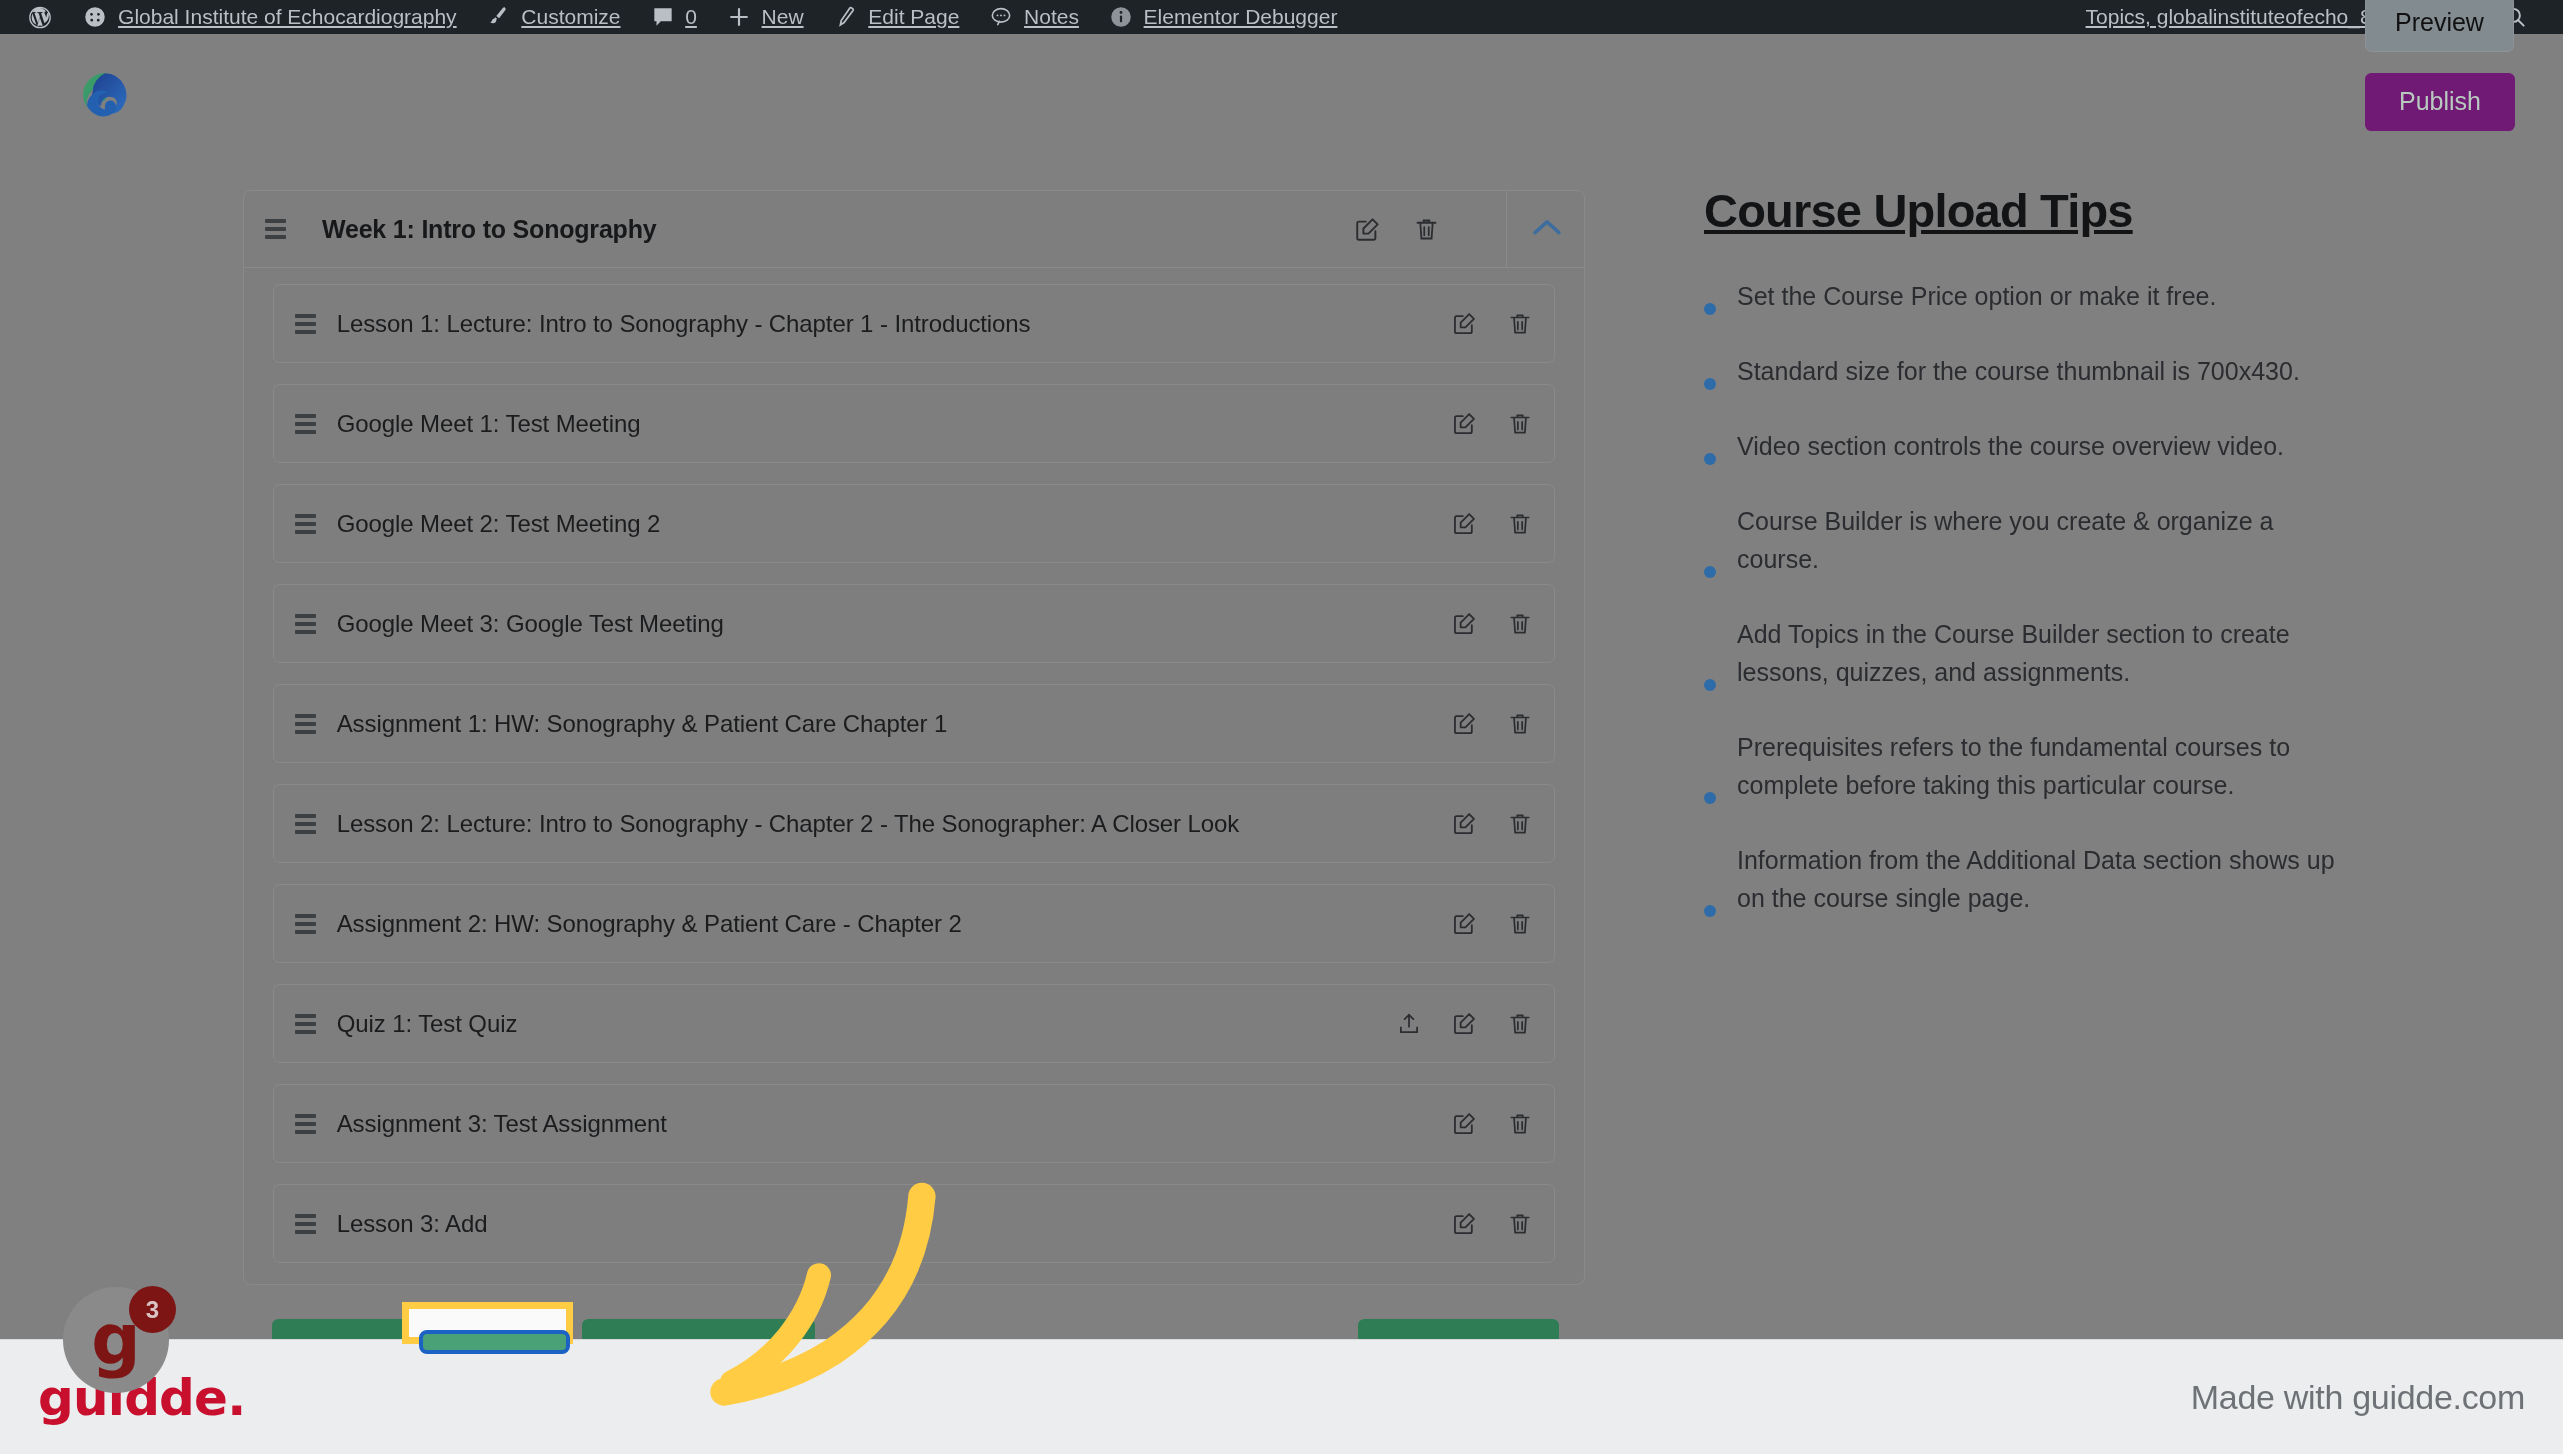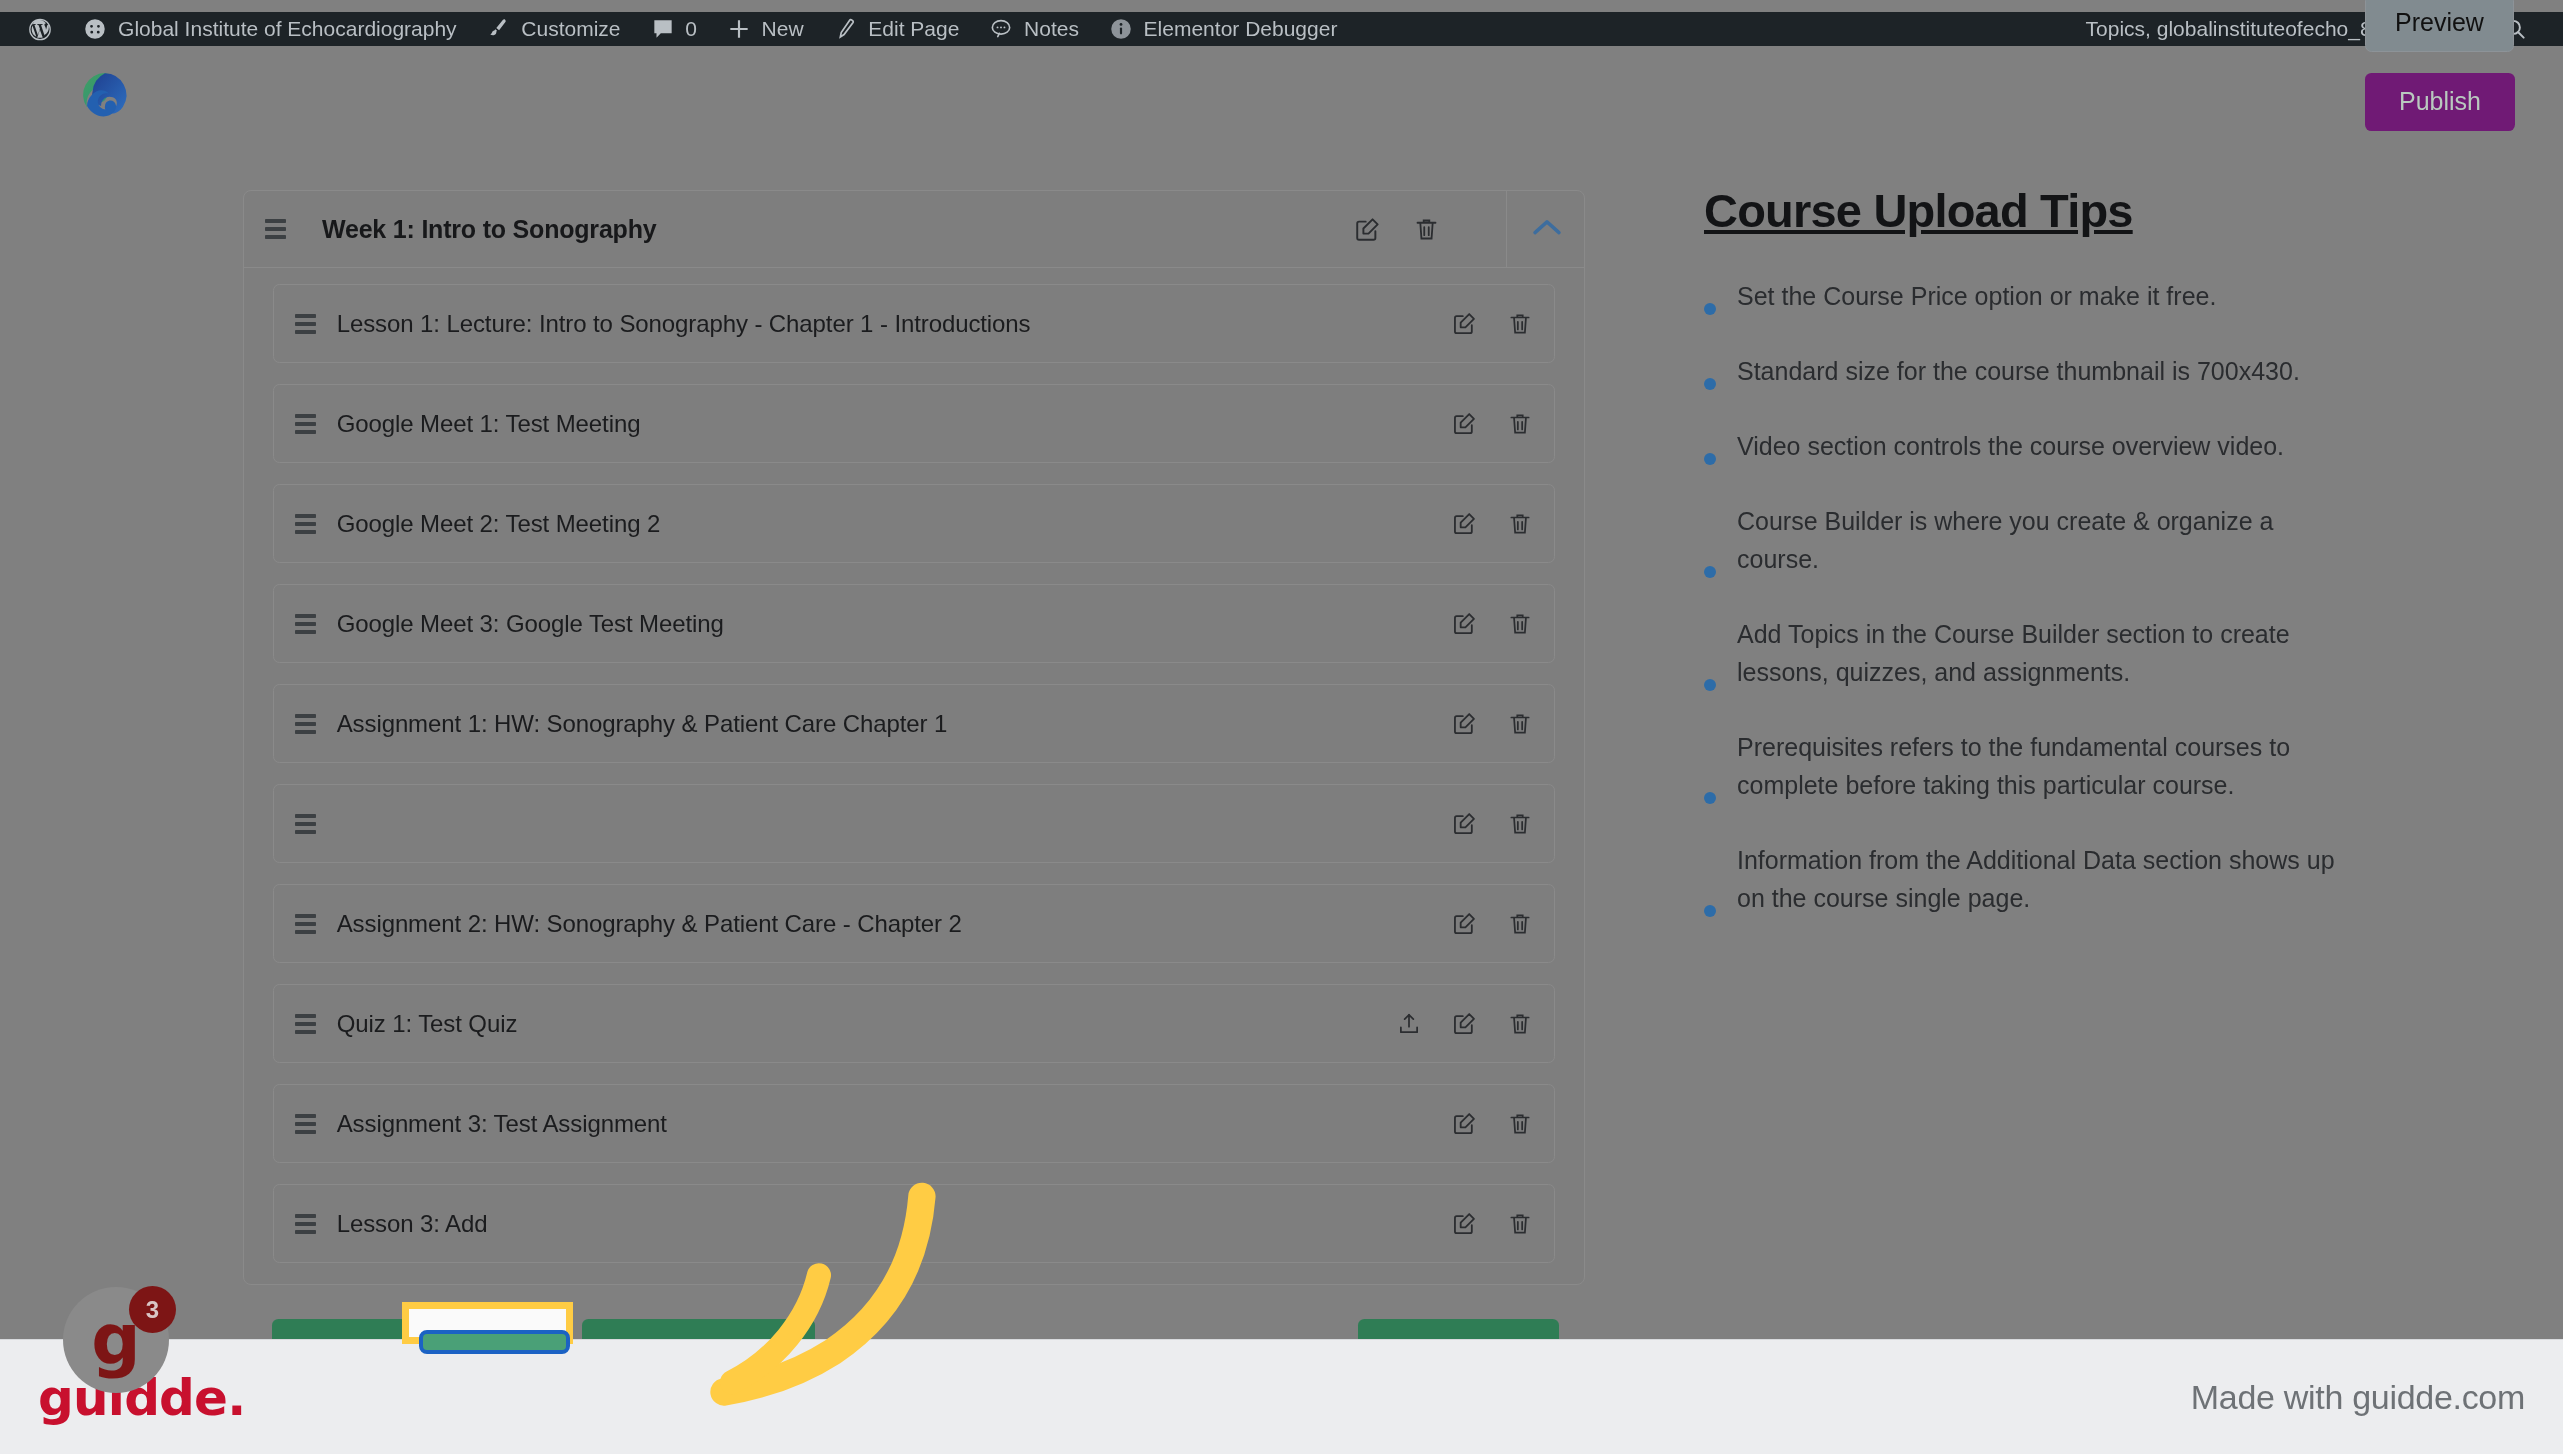--- a/index.html
+++ b/index.html
@@ -6,23 +6,23 @@
   html, body {
     width: 2563px; height: 1455px;
     overflow: hidden;
     font-family: "Liberation Sans", sans-serif;
     background: #808080;
   }
   .screen { position: relative; width: 2563px; height: 1455px; background: #808080; }
 
   
   .adminbar {
-    position: absolute; top: 12px; left: 0; width: 2563px; height: 34px;
+    position: absolute; top: 0; left: 0; width: 2563px; height: 34px;
     background: #1d2327; display: flex; align-items: center;
-    padding: 0 21px; color: #b9bfc4; font-size: 21px;
+    padding: 0 21px; color: #b9bfc4; font-size: 21px; text-decoration: underline;
   }
   .ab-item { display: flex; align-items: center; gap: 9.7px; padding: 0 14.5px; height: 51px; white-space: nowrap; }
   .ab-item:first-child { padding-left: 6.4px; }
   .ab-spacer { flex: 1 1 auto; }
   .ab-icon { display: inline-flex; align-items: center; justify-content: center; width: 26px; height: 26px; flex: none; }
   .ab-icon svg { display:block; }
   .wp-logo svg { width: 27px; height: 27px; }
   .avatar-sq {
     width: 27px; height: 27px; background: #6b7278; border-radius: 1.6px;
     display: inline-flex; align-items: flex-end; justify-content: center; overflow: hidden; flex: none;
@@ -385,20 +385,21 @@
                     <path d="M10 10v7M14 10v7"></path>
                   </svg></span></button>
           </span>
         </div>
         <div class="row">
           <span class="grip">
               <i></i>
               <i></i>
               <i></i>
             </span>
+          <span class="row-title">Lesson 2: Lecture: Intro to Sonography - Chapter 2 - The Sonographer: A Closer Look</span>
           <span class="row-actions">
             <button class="icon-btn"><span><svg width="27" height="27" viewBox="0 0 24 24" fill="none" stroke="#2b2d30" stroke-width="1.6" stroke-linecap="round" stroke-linejoin="round">
                     <path d="M18.5 13.5V19a1.5 1.5 0 01-1.5 1.5H5A1.5 1.5 0 013.5 19V7A1.5 1.5 0 015 5.5h5.5"></path>
                     <path d="M16.2 3.6l4.2 4.2-7.6 7.6h-4.2v-4.2z"></path>
                   </svg></span></button>
             <button class="icon-btn"><span><svg width="26" height="26" viewBox="0 0 24 24" fill="none" stroke="#2b2d30" stroke-width="1.6" stroke-linecap="round">
                     <path d="M4 6h16M9.5 6V4h5v2M6.5 6l1 14h9l1-14"></path>
                     <path d="M10 10v7M14 10v7"></path>
                   </svg></span></button>
           </span>

